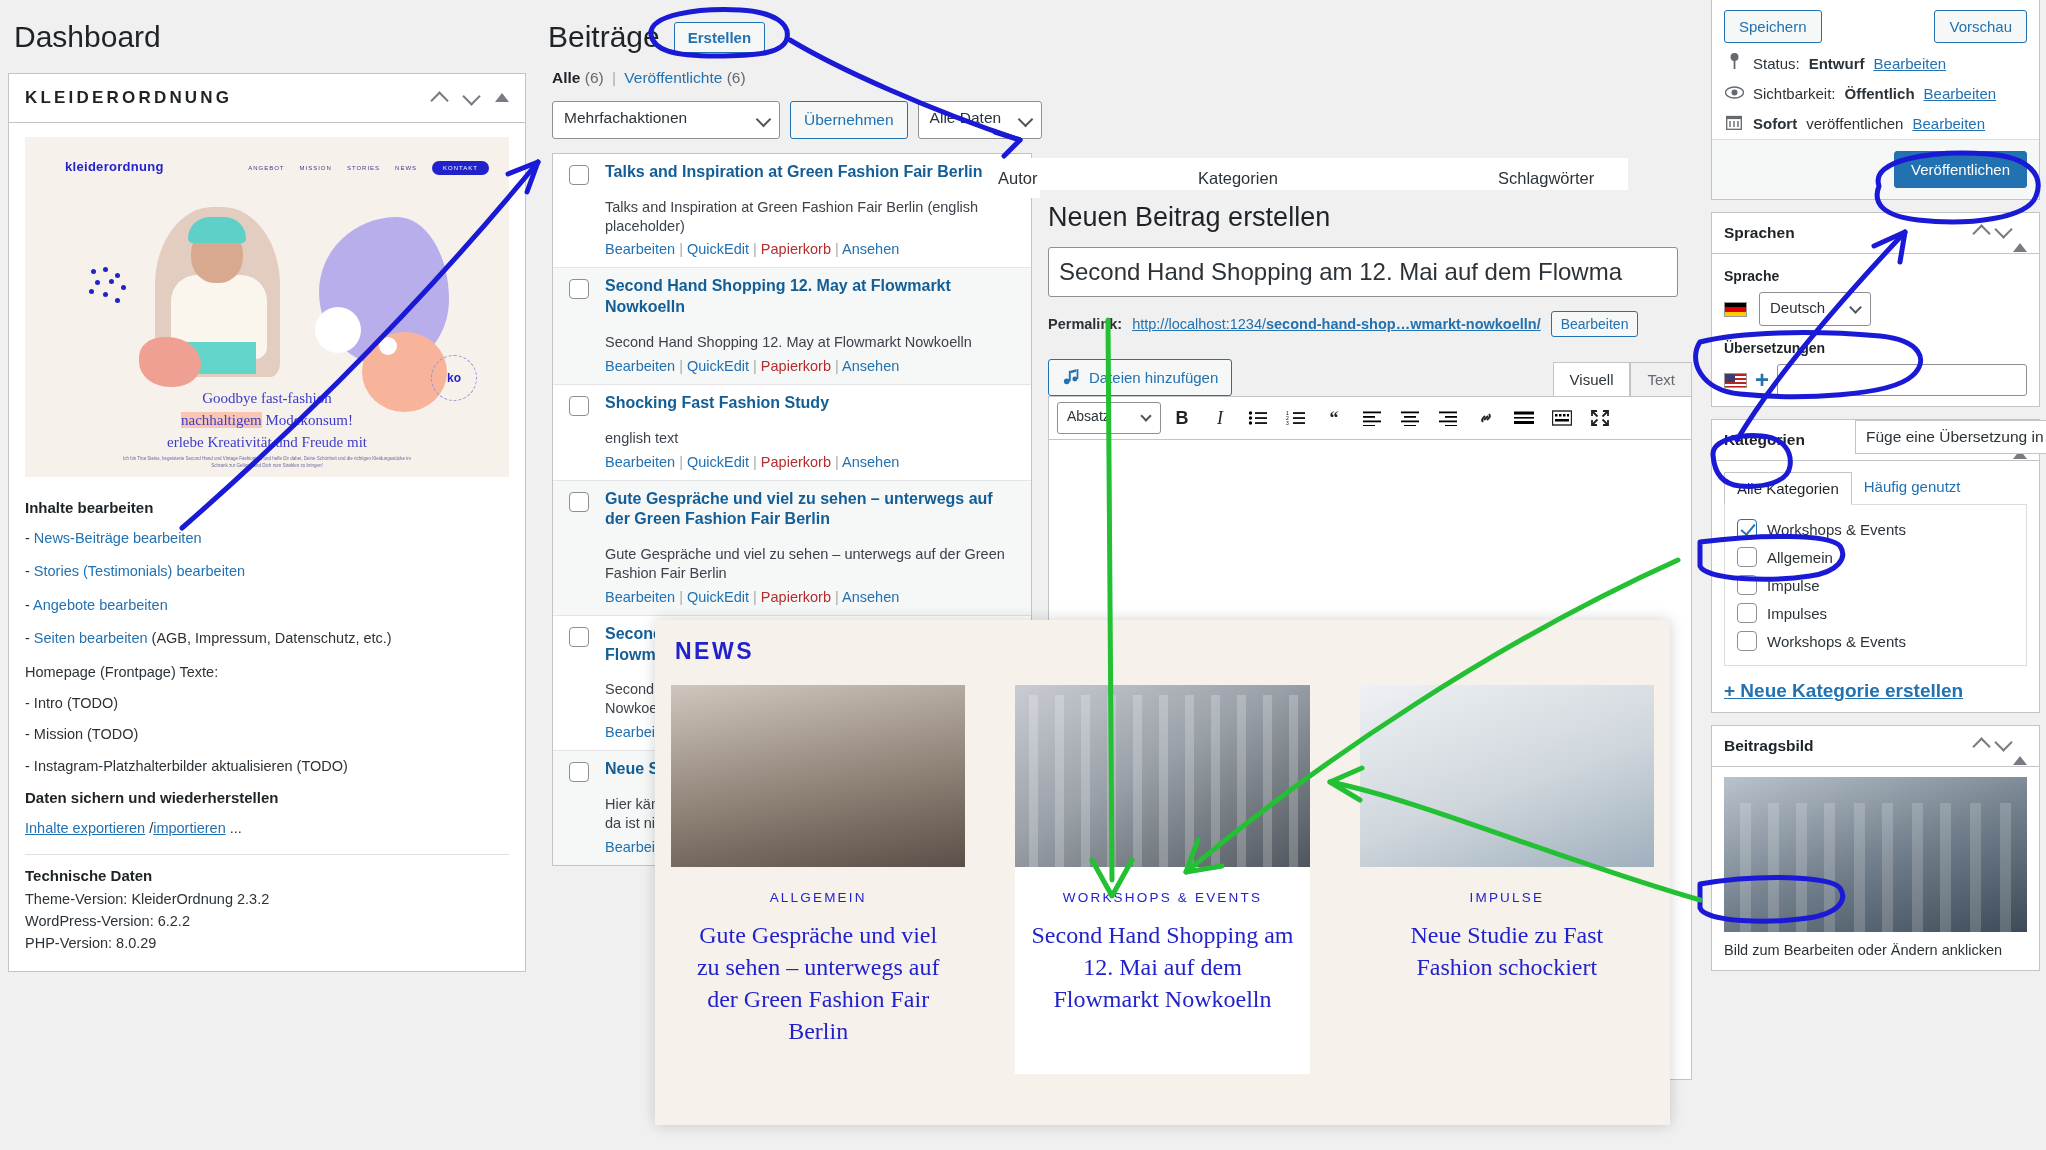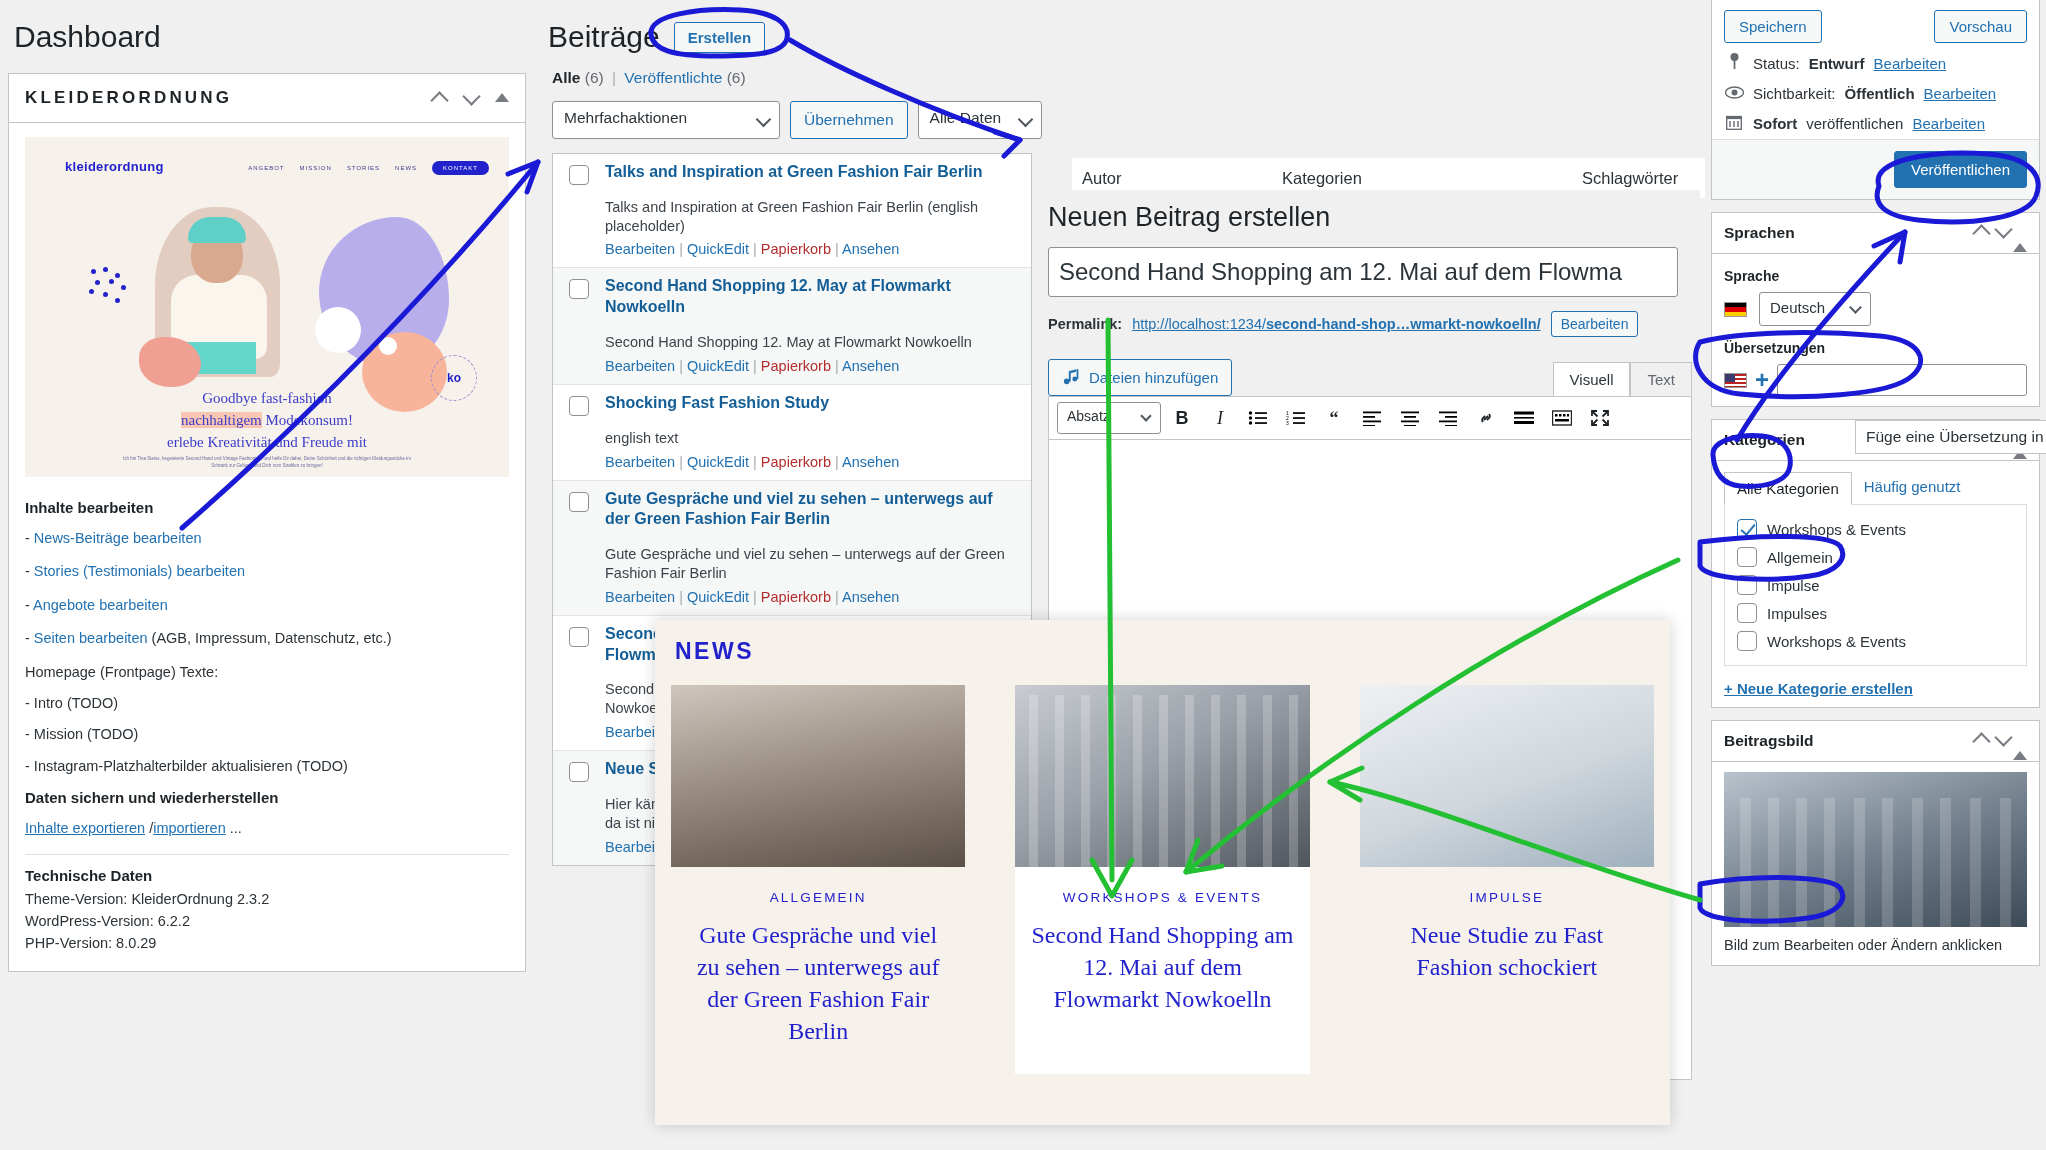--- a/index.html
+++ b/index.html
@@ -91,21 +91,21 @@
   .cbx.on::after { content:""; position:absolute; left:6px; top:1px; width:6px;height:12px;border-right:2.5px solid #2271b1;border-bottom:2.5px solid #2271b1;transform:rotate(40deg); }
   .pcell-main { flex:1; padding:8px 10px 10px 0; }
   .p-title { font-size:16px; font-weight:bold; color:#135e96; line-height:1.3; }
   .p-ex { font-size:14.5px; color:#3c434a; margin-top:15px; line-height:1.3; }
   .p-actions { font-size:14.5px; margin-top:6px; color:#a7aaad; }
   .p-actions a { color:#2271b1; }
   .p-actions a.trash { color:#b32d2e; }
   .th-title { font-size:16px; color:#2271b1; padding-top:3px; }
 
   
-  #col-head { position:absolute; left:1072px; top:158px; width:640px; height:40px; display:flex; align-items:center; font-size:16.5px; color:#2c3338; background:#fff; }
+  #col-head { position:absolute; left:988px; top:158px; width:640px; height:40px; display:flex; align-items:center; font-size:16.5px; color:#2c3338; background:#fff; }
 
   
   #editor { position:absolute; left:1040px; top:190px; width:660px; height:960px; background:#f0f0f1; }
   #ed-h1 { font-size:27px; color:#1d2327; font-weight:400; padding:12px 0 14px 8px; }
   #title-input {
     margin-left:8px; width:630px; height:50px; border:1px solid #8c8f94; border-radius:3px;
     background:#fff; font-size:24px; color:#2c3338; padding:4px 10px; font-family:"Liberation Sans", sans-serif;
   }
   #permalink { margin:14px 0 0 8px; font-size:14.5px; color:#2c3338; display:flex; align-items:center; gap:10px; }
   #permalink .plink { color:#2271b1; text-decoration:underline; }
@@ -141,21 +141,21 @@
   .flag-us::after { content:""; position:absolute; left:0;top:0;width:10px;height:8px;background:#3c3b6e; }
   .transl-row { display:flex; align-items:center; gap:8px; }
   .plusico { color:#2271b1; font-size:24px; font-weight:bold; line-height:1; }
   .transl-input { flex:1; height:32px; border:1px solid #8c8f94; border-radius:3px; background:#fff; }
   #tooltip { position:absolute; left:1855px; top:420px; background:#fff; border:1px solid #c3c4c7; padding:7px 10px; font-size:15.5px; color:#2c3338; white-space:nowrap; }
   .cattabs { display:flex; font-size:15px; }
   .cattab { padding:7px 12px; border:1px solid #c3c4c7; border-bottom:none; background:#f0f0f1; color:#2271b1; }
   .cattab.active { background:#fff; color:#1d2327; border-bottom:1px solid #fff; position:relative; top:1px; }
   .catlist { border:1px solid #dcdcde; background:#fff; padding:10px 12px; }
   .catitem { display:flex; align-items:center; gap:10px; padding:4px 0; font-size:15px; color:#2c3338; }
-  .newcat { display:block; margin-top:14px; font-weight:bold; font-size:15px; color:#2271b1; text-decoration:underline; }
+  .newcat { display:block; margin-top:14px; font-weight:bold; font-size:19px; color:#2271b1; text-decoration:underline; }
   #fimg-img { margin:10px 12px 0; height:155px; background:linear-gradient(160deg,#b9c3cc,#6e7b88 55%,#3d4a57); position:relative; overflow:hidden; }
   #fimg-img i { position:absolute; width:11px; bottom:0; top:26px; background:rgba(255,255,255,.18); }
   .fimg-cap { padding:10px 12px 12px; font-size:14.5px; color:#2c3338; }
 
   
   #news {
     position:absolute; left:655px; top:620px; width:1015px; height:505px;
     background:#f7f1ec; box-shadow:0 0 14px rgba(0,0,0,.18);
   }
   #news-h { color:#2222cc; font-weight:bold; font-size:23px; letter-spacing:2.5px; padding:18px 0 0 20px; }

